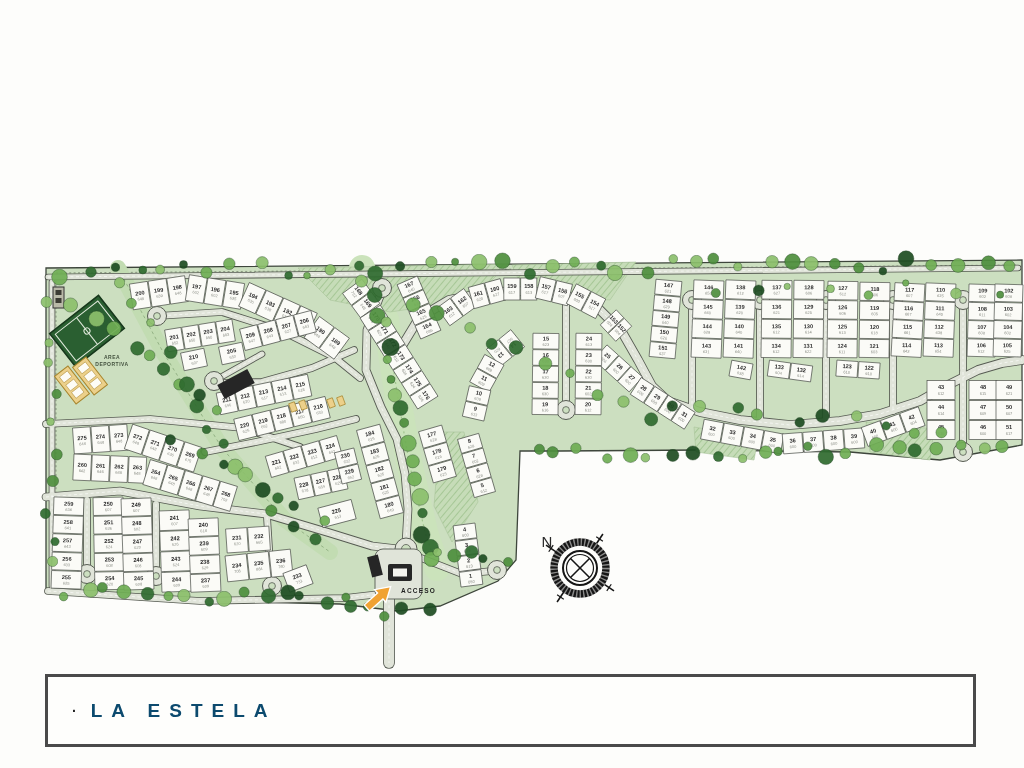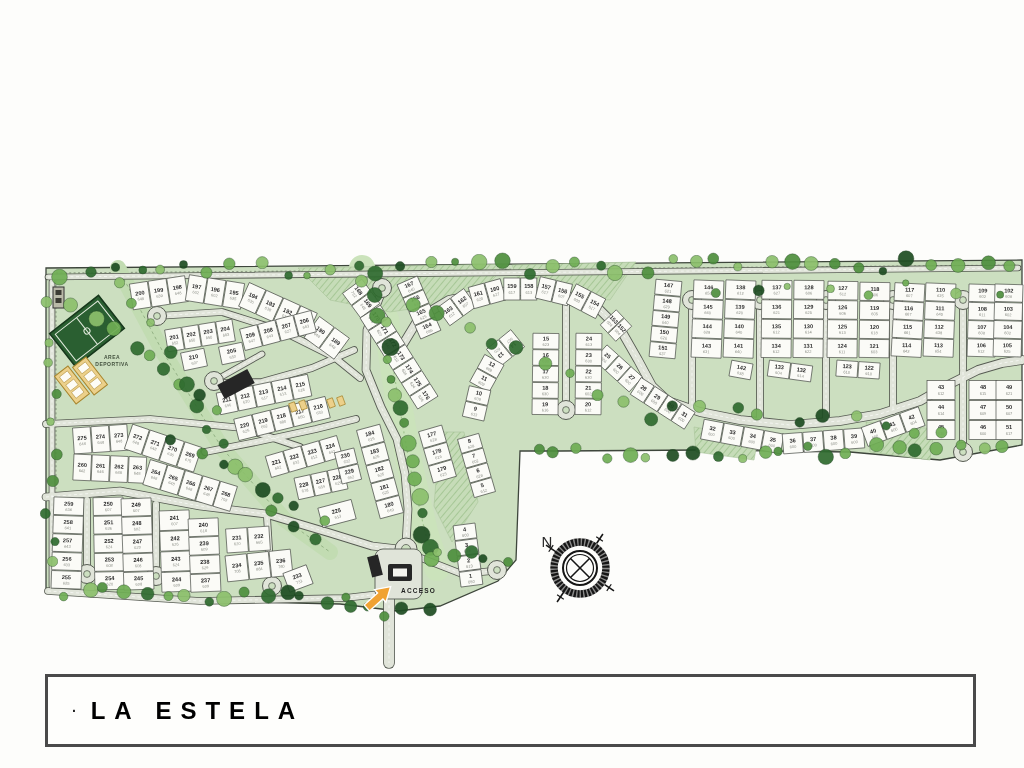--- a/index.html
+++ b/index.html
@@ -2,21 +2,21 @@
 <html><head>
 <meta charset="utf-8">
 <style>
   html,body{margin:0;padding:0;background:#ffffff;}
   #stage{position:relative;width:1024px;height:768px;background:#fdfdfb;overflow:hidden;
          font-family:"Liberation Sans",sans-serif;}
   #plan{position:absolute;left:0;top:0;}
   #titlebar{position:absolute;left:45px;top:674px;width:925px;height:67px;
             border:3px solid #4a4a4a;background:#fefefc;display:flex;align-items:center;}
   #titlebar .bullet{font-size:14px;color:#222;margin-left:24px;margin-right:14px;font-weight:700;}
-  #titlebar .ttl{font-size:24px;font-weight:700;color:#000000;letter-spacing:9px;}
+  #titlebar .ttl{font-size:19px;font-weight:700;color:#0c4a6e;letter-spacing:9px;}
   svg text{font-family:"Liberation Sans",sans-serif;}
 </style>
 </head>
 <body>
 
 <div id="stage">
   <svg id="plan" width="1024" height="768" viewBox="0 0 1024 768">
       <defs>
         <pattern id="hatch" width="5" height="5" patternUnits="userSpaceOnUse" patternTransform="rotate(40)">
           <rect width="5" height="5" fill="#c6dcb8"></rect>

